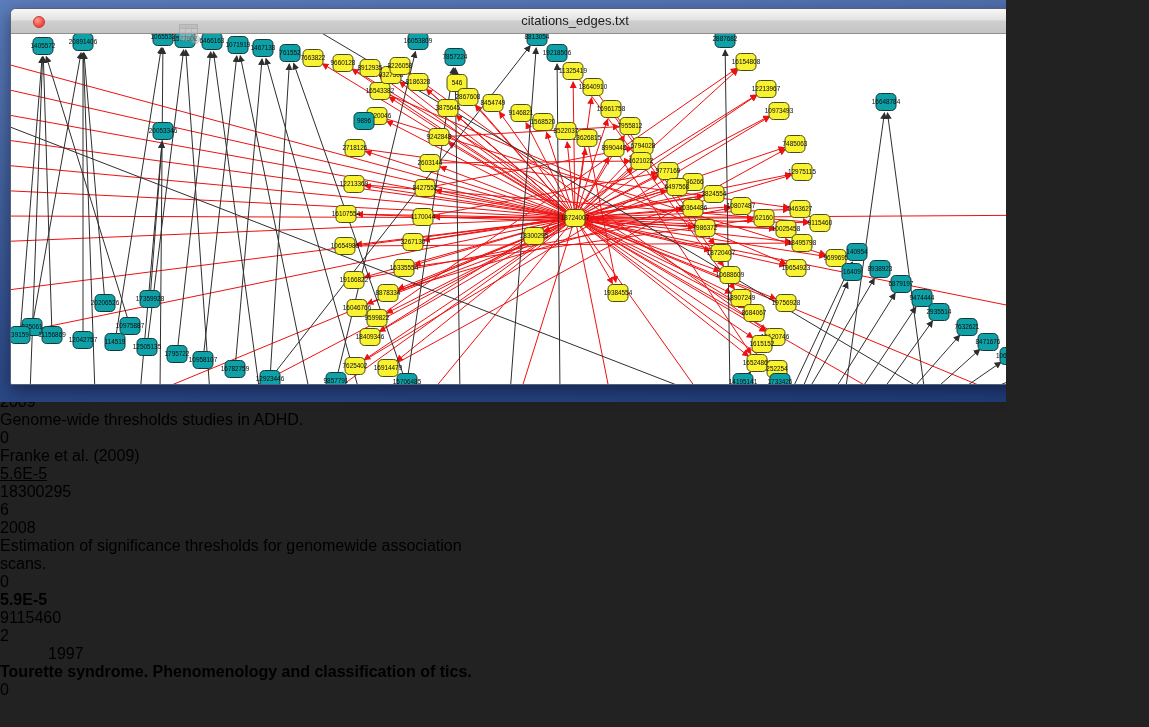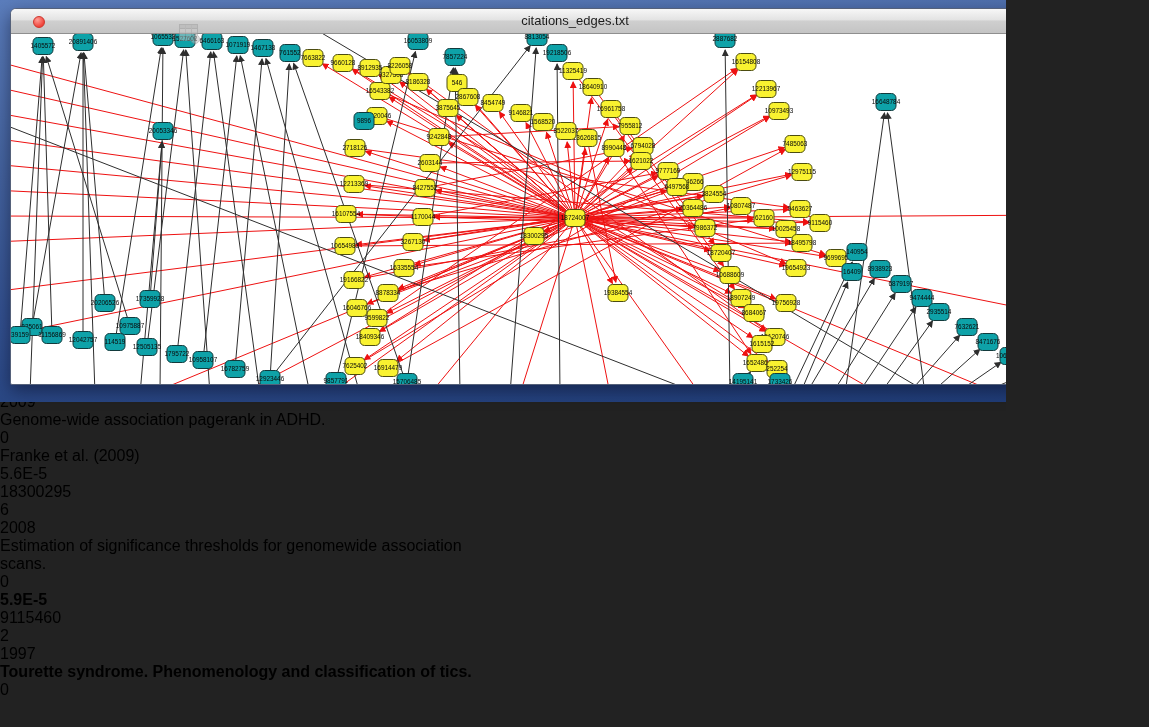--- a/index.html
+++ b/index.html
@@ -871,37 +871,37 @@
             <div class="td" style="width: 75px;">2008</div>
             <div class="td" style="width: 499px;">Changes of HCN gene expression and I(f) currents in Nkx2.5-positive cardiomyoc...</div>
             <div class="td" style="width: 70px;">49</div>
             <div class="td" style="width: 158px;">Yano et al. (2008)</div>
             <div class="td" style="width: 94px;">5.3E-5</div>
           </div>
           <div class="tr">
             <div class="td" style="width: 90px;">19384554</div>
             <div class="td" style="width: 94px;">6</div>
             <div class="td" style="width: 75px;">2009</div>
-            <div class="td" style="width: 499px;">Genome-wide association pagerank in ADHD.</div>
+            <div class="td" style="width: 499px;">Genome-wide thresholds studies in ADHD.</div>
             <div class="td" style="width: 70px;">0</div>
             <div class="td" style="width: 158px;">Franke et al. (2009)</div>
-            <div class="td" style="width: 94px;">5.6E-5</div>
+            <div class="td" style="width: 94px; text-decoration: underline;">5.6E-5</div>
           </div>
           <div class="tr">
             <div class="td" style="width: 90px;">18300295</div>
             <div class="td" style="width: 94px;">6</div>
             <div class="td" style="width: 75px;">2008</div>
             <div class="td" style="width: 499px;">Estimation of significance thresholds for genomewide association scans.</div>
             <div class="td" style="width: 70px;">0</div>
             <div class="td" style="width: 94px; font-weight: bold;">5.9E-5</div>
           </div>
           <div class="tr">
             <div class="td" style="width: 90px;">9115460</div>
             <div class="td" style="width: 94px;">2</div>
-            <div class="td" style="width: 75px;">1997</div>
+            <div class="td" style="width: 75px; padding-left: 48px;">1997</div>
             <div class="td" style="width: 499px; font-weight: bold;">Tourette syndrome. Phenomenology and classification of tics.</div>
             <div class="td" style="width: 70px;">0</div>
           </div>
         </div>
       <div class="vscroll">
         <div class="vthumb"></div>
       </div>
     </div>
 
   </div>

